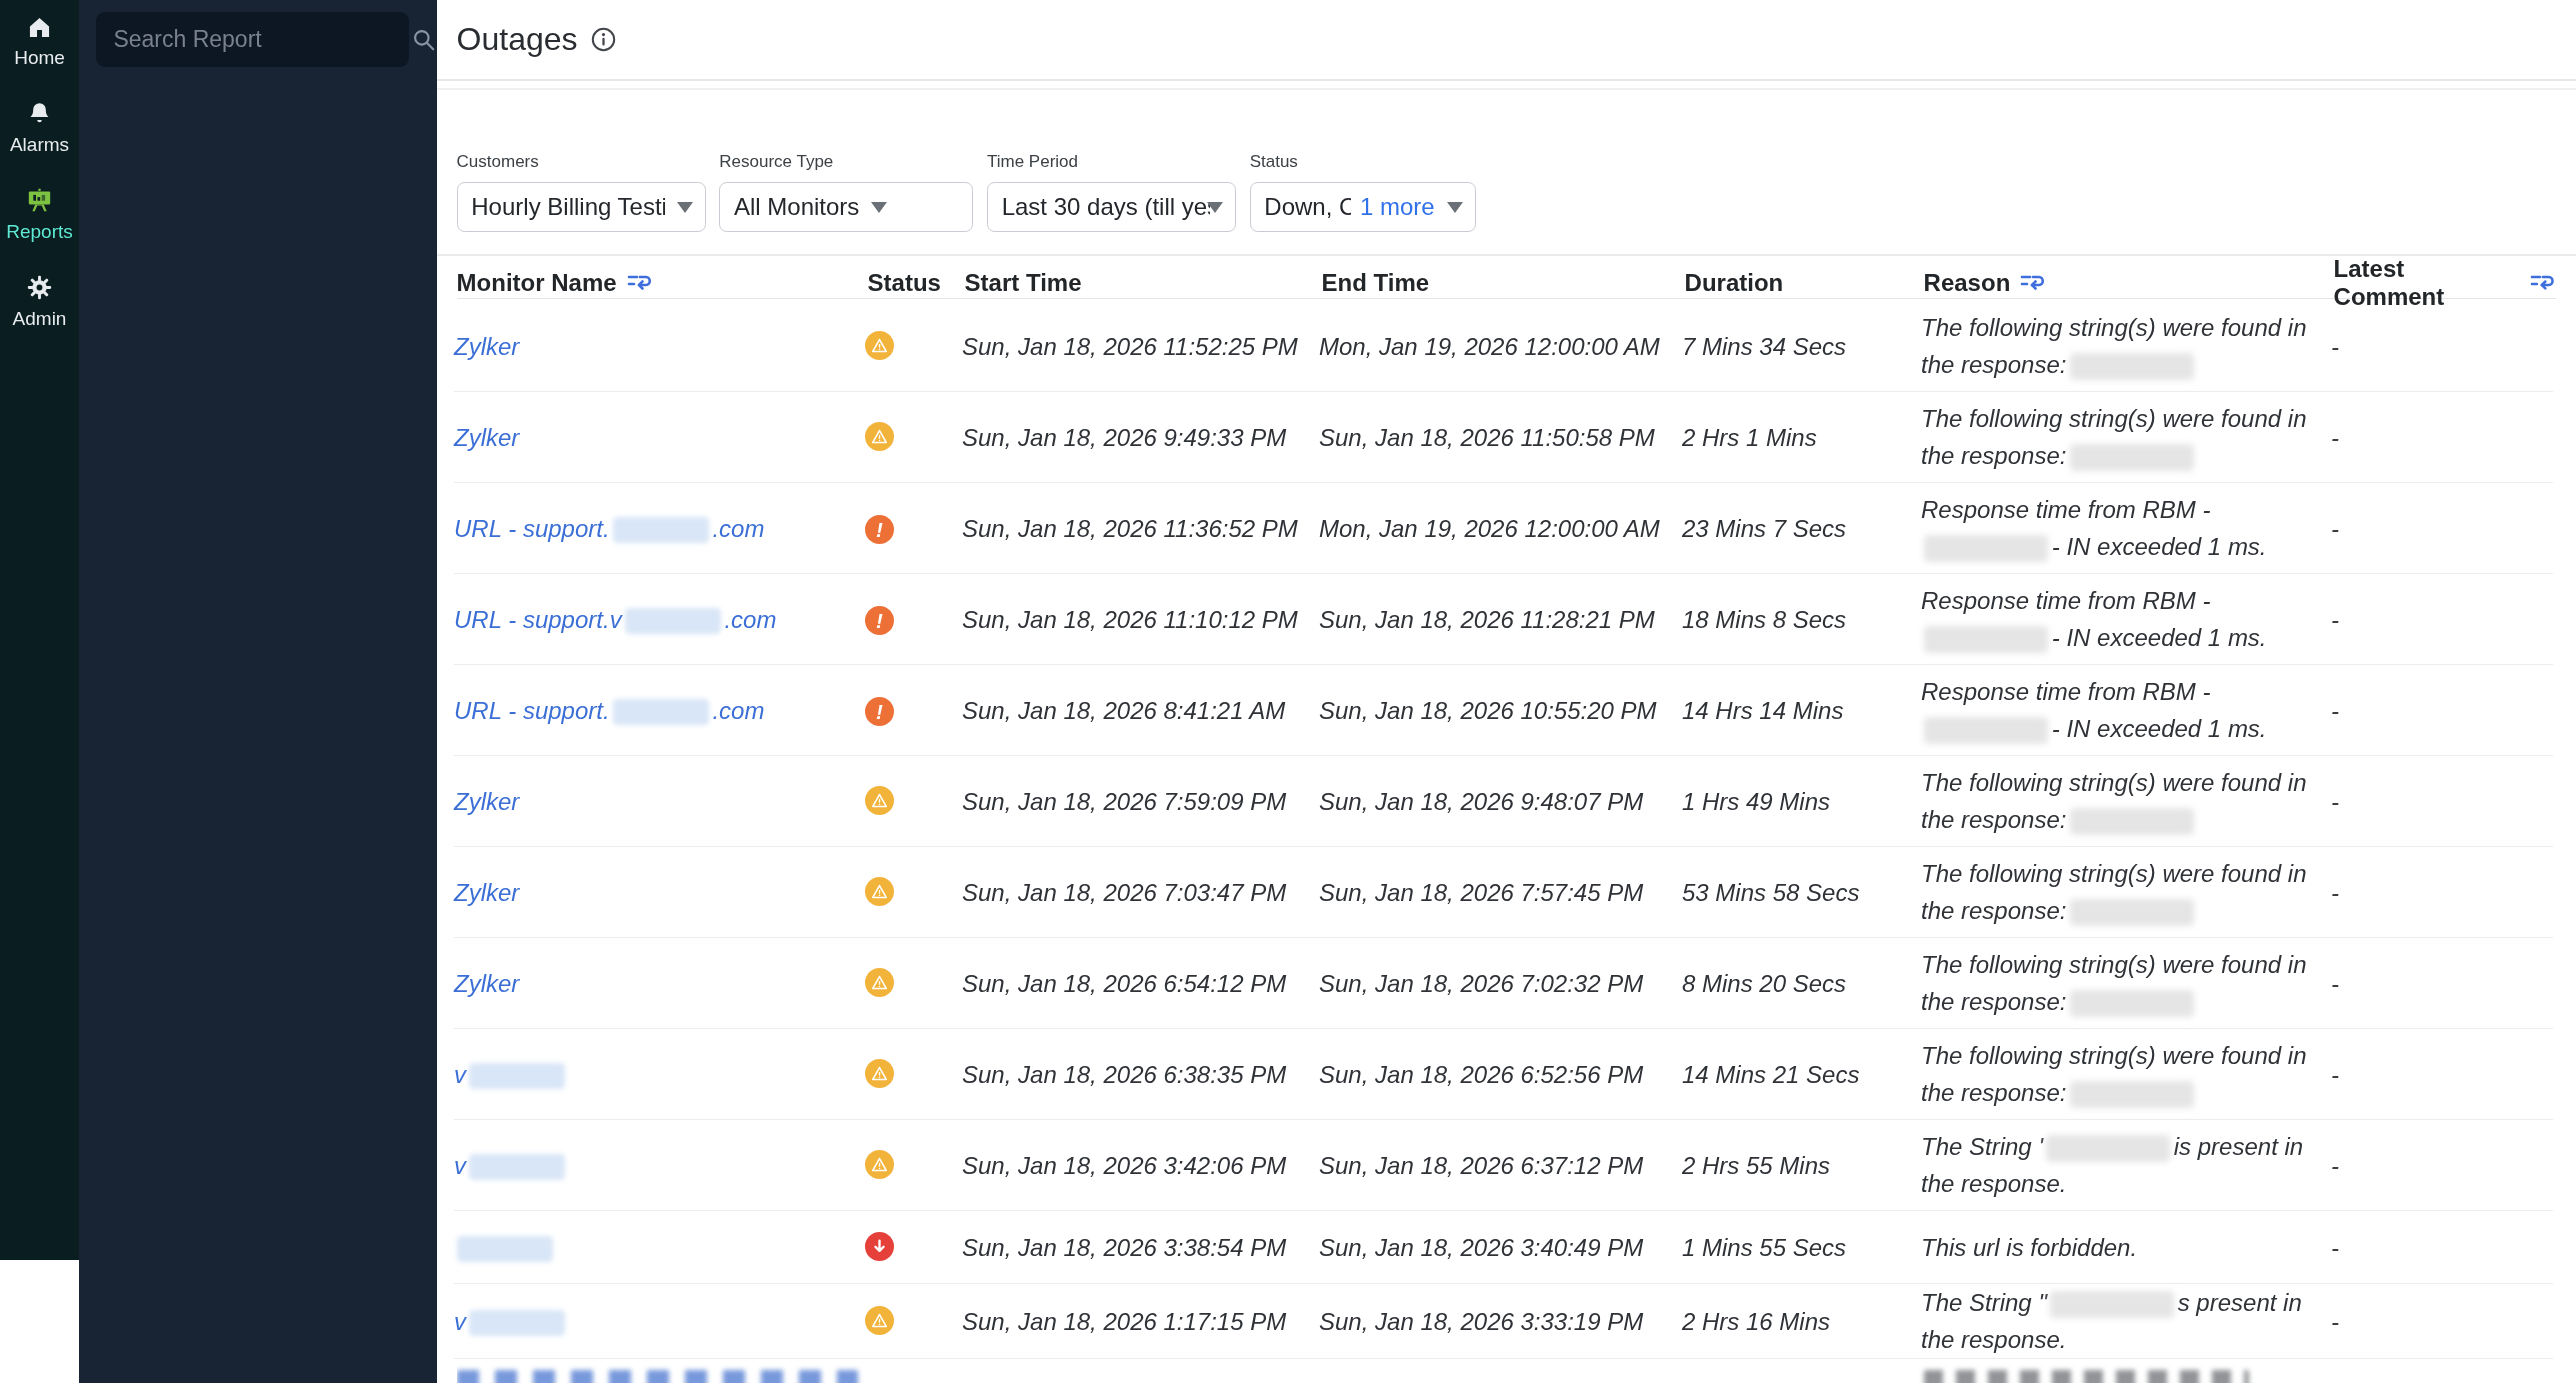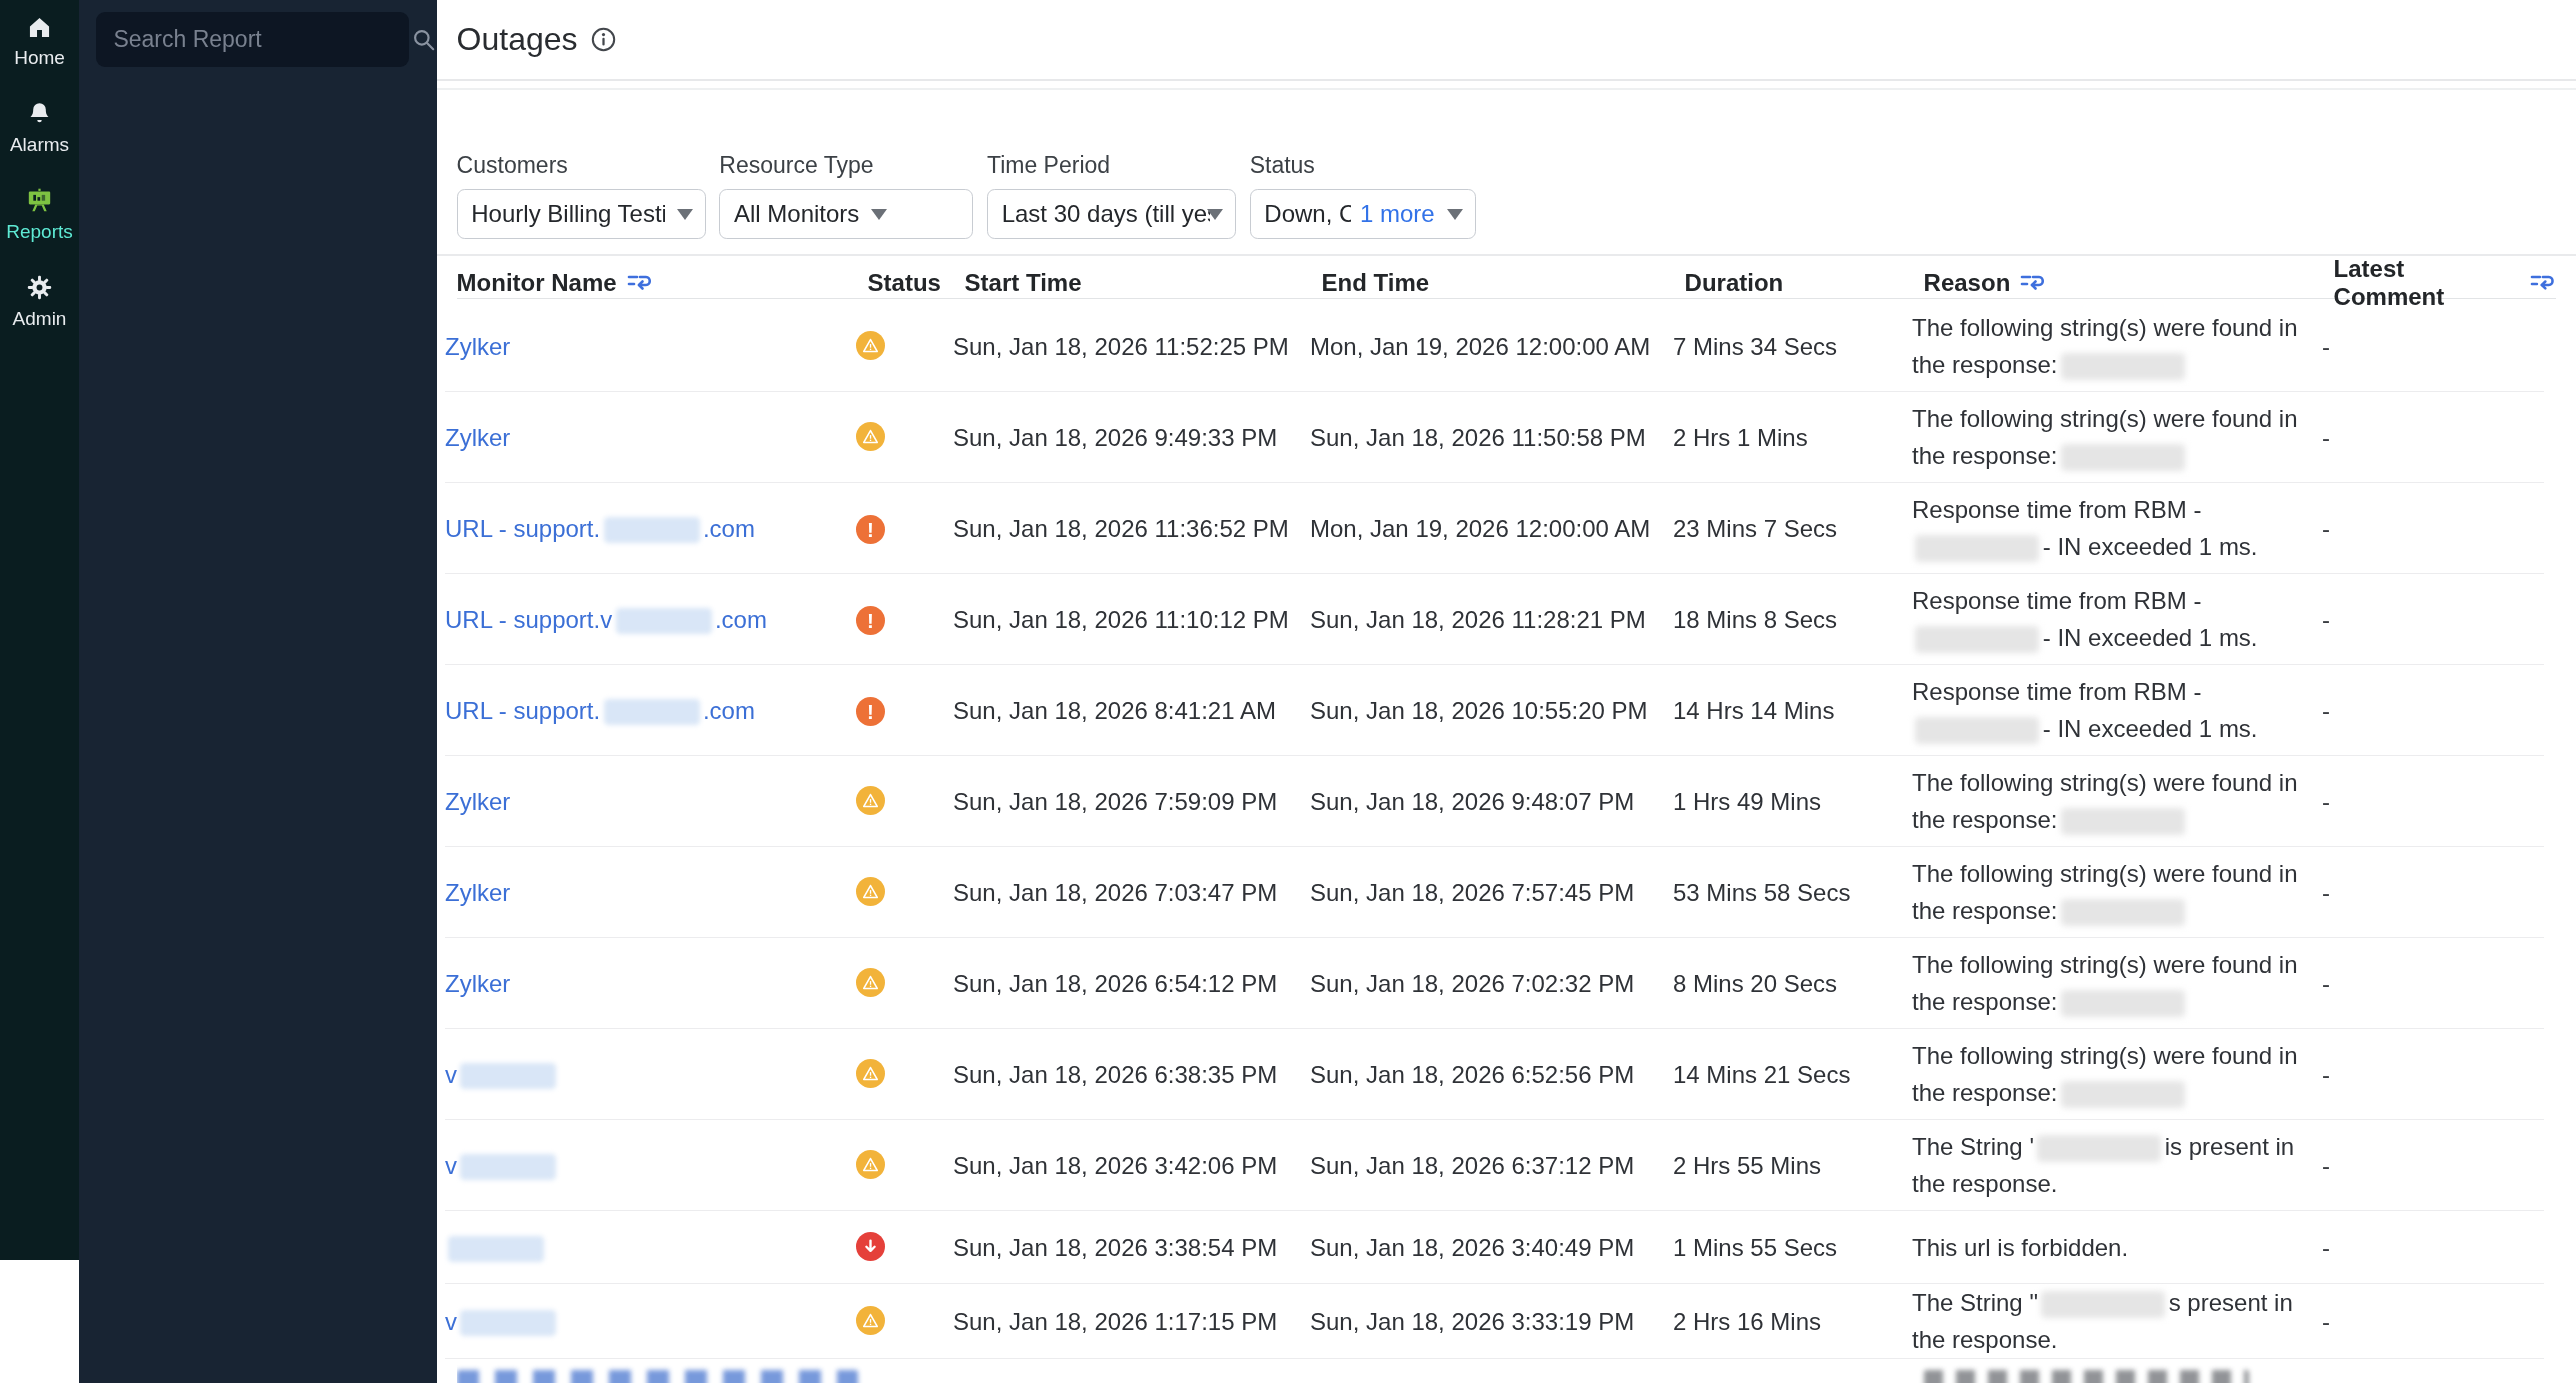--- a/index.html
+++ b/index.html
@@ -34,21 +34,21 @@
   
   .main{position:absolute;left:437px;top:0;width:2347px;height:1384px;background:#fff;}
   .page-head{display:flex;align-items:center;height:79px;padding-left:19.6px;}
   .page-title{font-size:32px;font-weight:500;color:#292c30;}
   .info-ic{width:27px;height:27px;margin-left:12px;cursor:pointer;}
   .hr1{position:absolute;left:0;right:0;top:79px;height:1.7px;background:#e7e8ea;}
   .hr2{position:absolute;left:0;right:0;top:88px;height:1.7px;background:#eef0f1;}
   
   .filters{position:absolute;left:19.6px;top:152px;display:flex;align-items:flex-start;}
   .fgroup{margin-right:13.7px;}
-  .flabel{font-size:23px;color:#3c4146;margin-bottom:10.2px;}
+  .flabel{font-size:17px;color:#3c4146;margin-bottom:10.2px;}
   .fbox{
     height:50px;border:1.7px solid #c8ccd2;border-radius:7.7px;background:#fff;
     display:flex;align-items:center;padding:0 12px 0 13.7px;cursor:pointer;
     font-size:24px;color:#24272b;white-space:nowrap;overflow:hidden;position:relative;
   }
   .fbox .fval{overflow:hidden;white-space:nowrap;}
   .fbox .fmore{color:#3272e8;margin-left:8.5px;}
   .caret{
     width:0;height:0;border-left:8.5px solid transparent;border-right:8.5px solid transparent;
     border-top:11px solid #6b7077;margin-left:12px;flex:0 0 auto;
@@ -65,21 +65,21 @@
   }
   .hr3{position:absolute;left:0;right:0;top:254px;height:1.7px;background:#e9eaec;}
   
   .thead{
     position:absolute;left:19.6px;top:255px;width:2099px;height:44px;
     display:grid;grid-template-columns:411px 97px 357px 363px 239px 410px 222px;
     align-items:center;border-bottom:1.7px solid #e2e4e6;
   }
   .th{display:flex;align-items:center;font-size:24px;font-weight:700;color:#232629;}
   .th .sort-ic{width:26px;height:22px;margin-left:10.2px;cursor:pointer;}
-  .tbody{position:absolute;left:8px;top:301px;width:2099px;}
+  .tbody{position:absolute;left:17px;top:301px;width:2099px;font-style:italic;}
   .trow{
     display:grid;grid-template-columns:411px 97px 357px 363px 239px 410px 222px;
     border-bottom:0.9px solid #ececee;align-items:center;min-height:91px;
   }
   .trow.compact{min-height:73px;}
   .cell{font-size:24px;color:#2f3237;line-height:37px;padding-right:17px;}
   .cell.c-reason{padding-right:0;}
   .mon-link{color:#3b6fd6;text-decoration:none;cursor:pointer;}
   .sicon{
     width:29px;height:29px;border-radius:50%;display:inline-flex;align-items:center;

